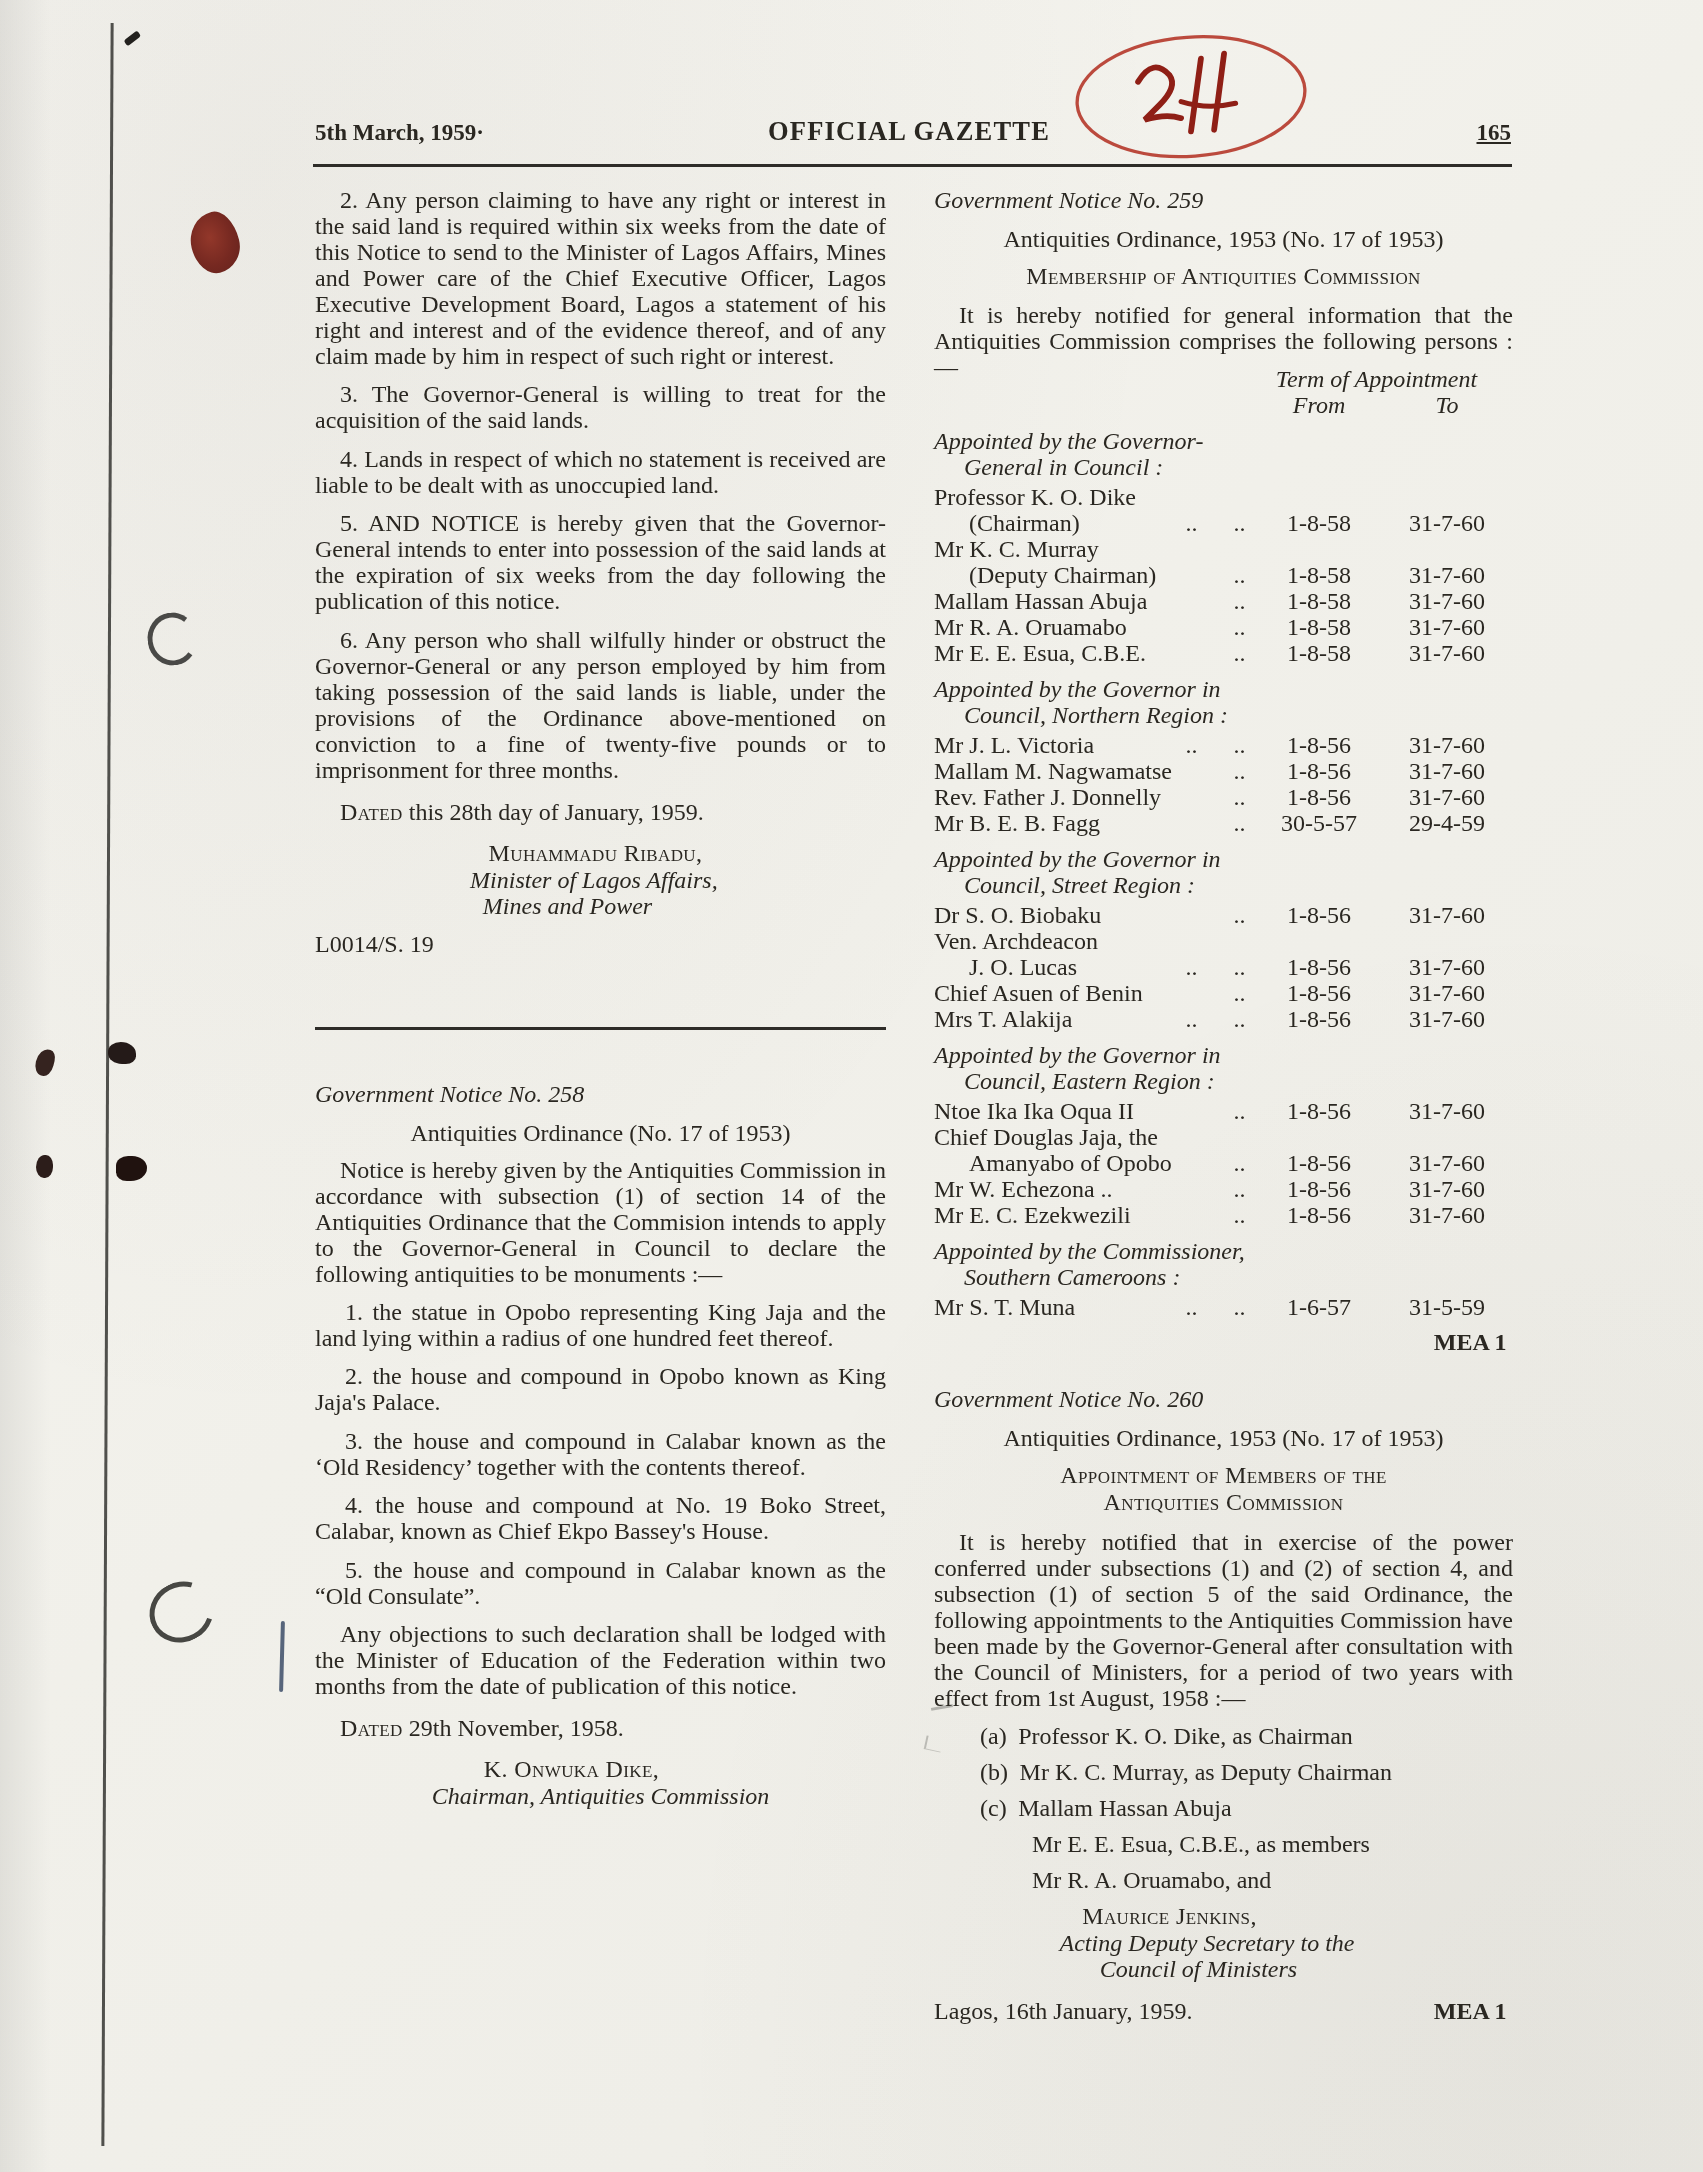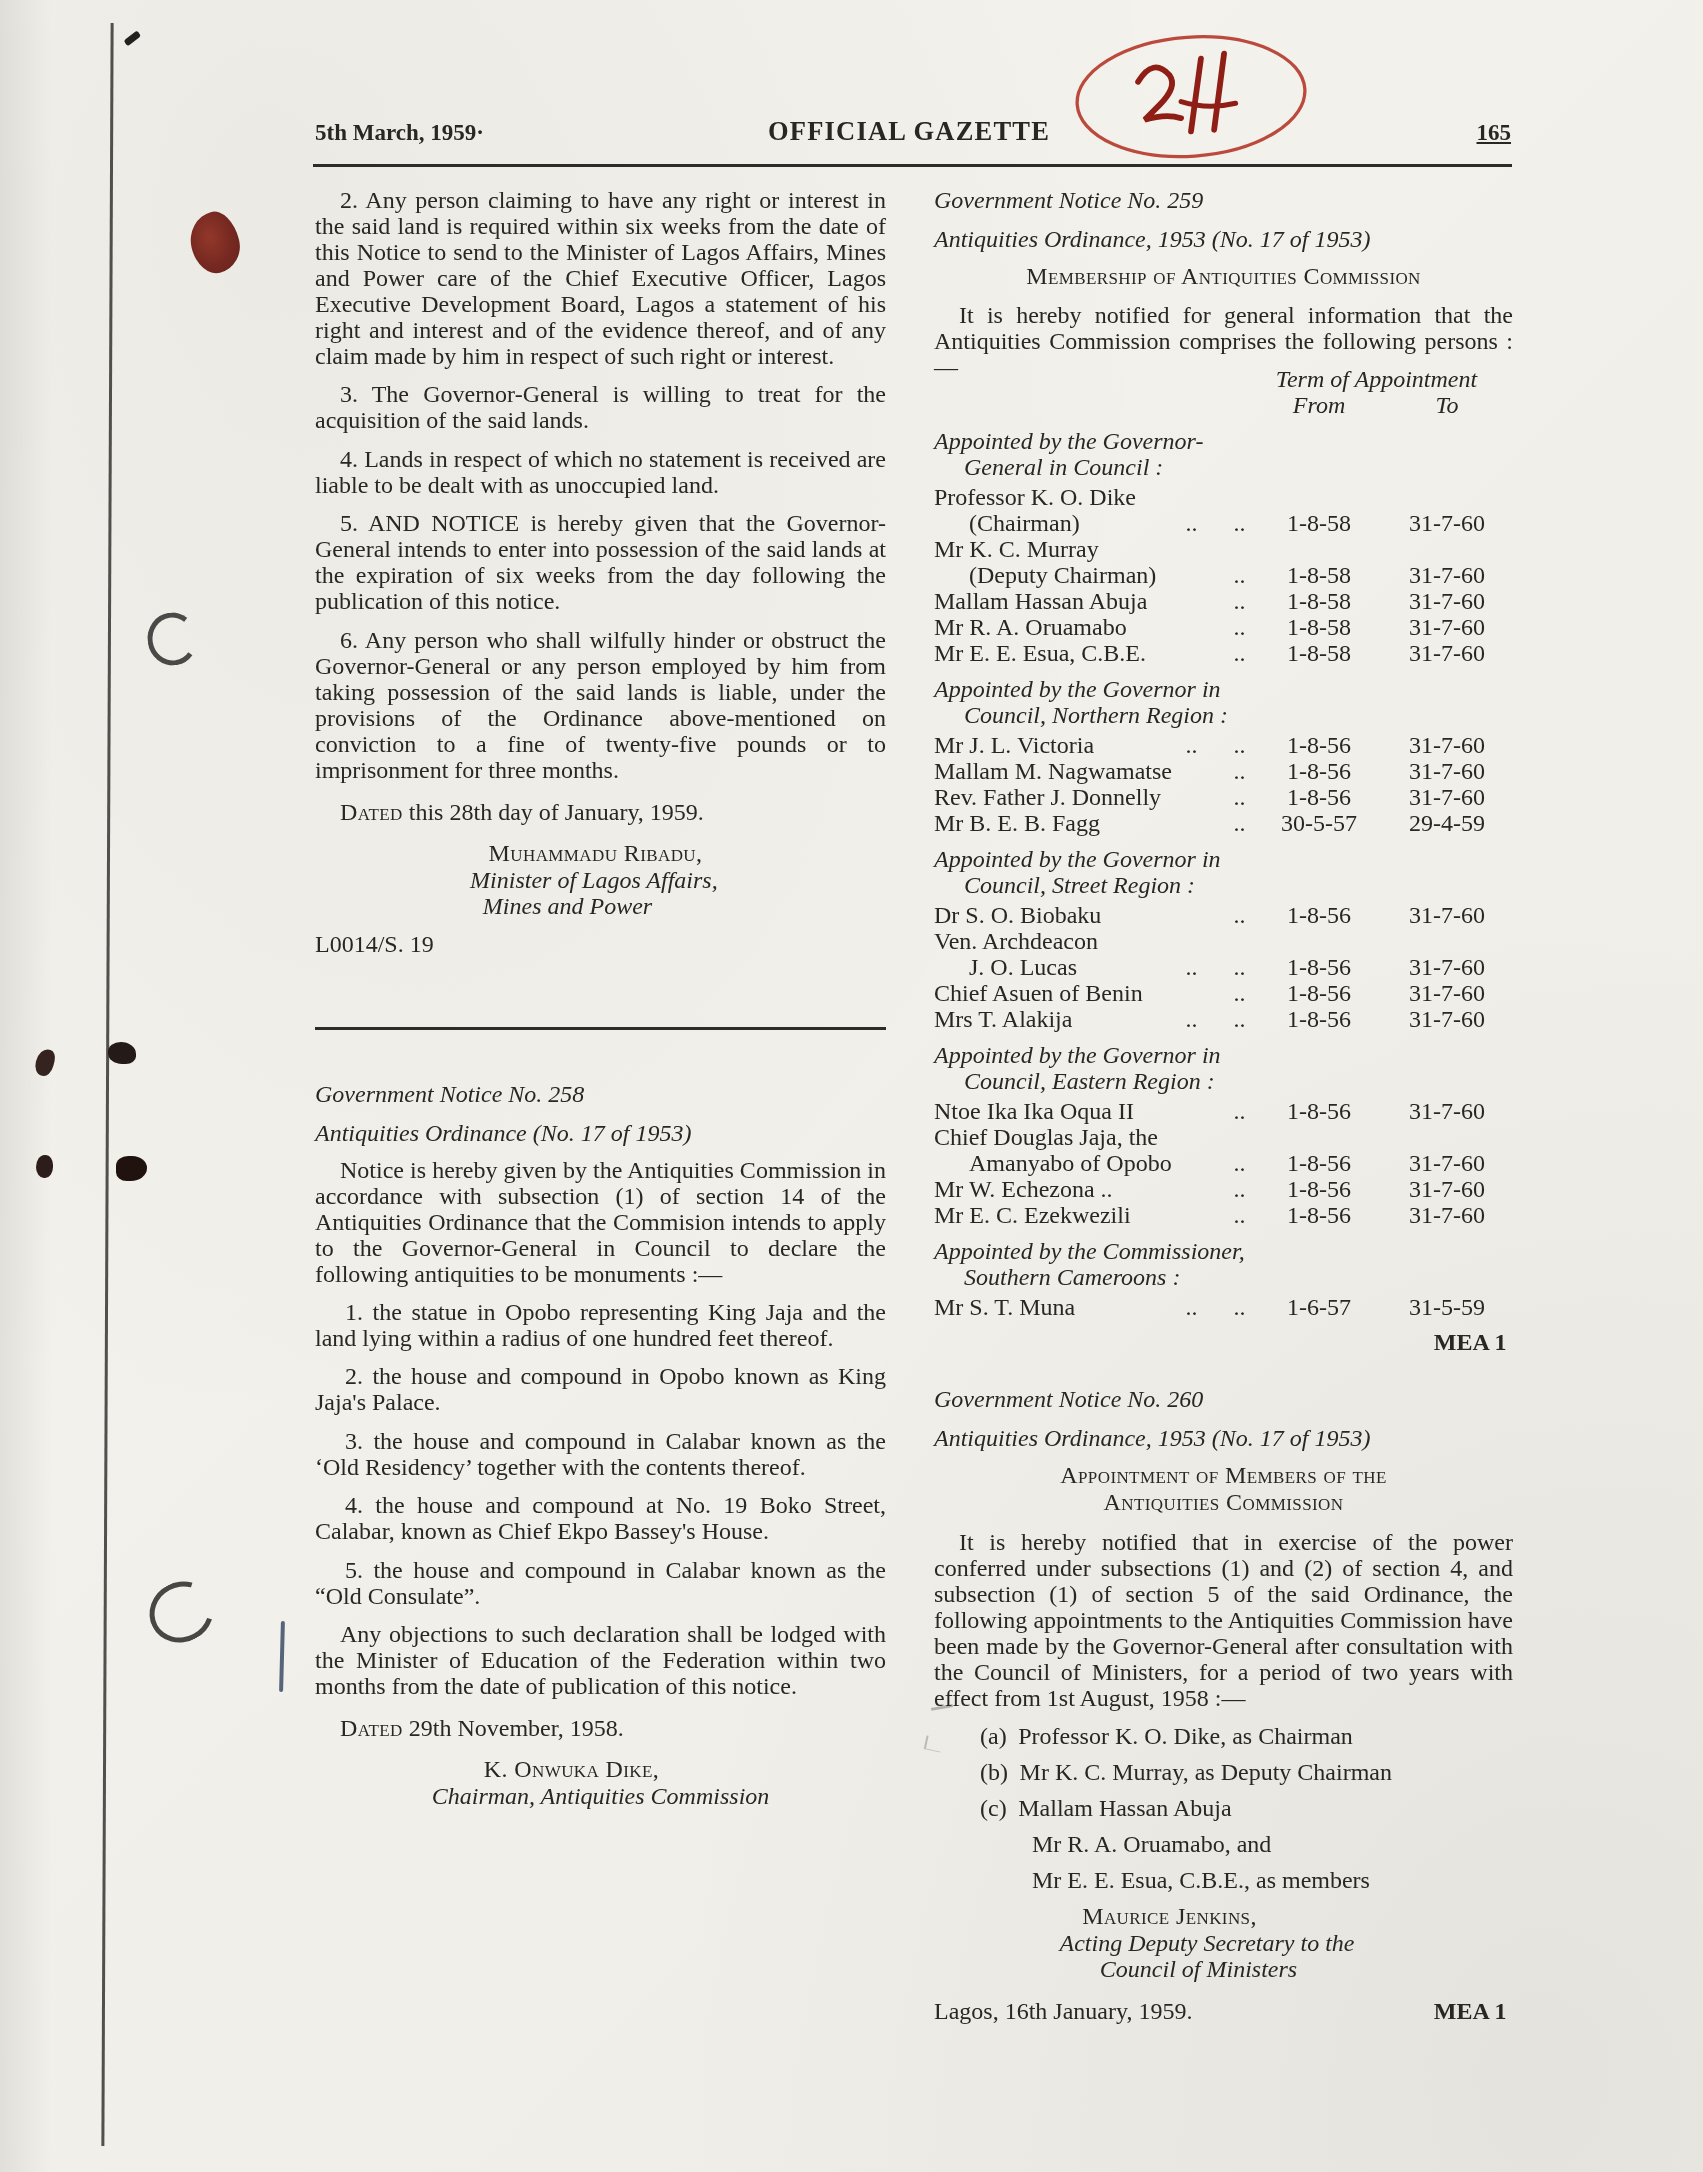--- a/index.html
+++ b/index.html
@@ -39,21 +39,21 @@
 
   .sig{text-align:center;margin:3.3px 0 8.3px 0;line-height:26.5px;}
   .sig div{text-indent:0;}
   .pr12{padding-right:10px;} .pr16{padding-right:13.2px;} .pr80{padding-right:66px;}
   .pr70{padding-right:58px;} .pr130{padding-right:108px;} .pr40{padding-right:33px;} .pr60{padding-right:50px;}
 
   .ref{margin:11.6px 0 0 0;text-indent:0;text-align:left;}
   .divider{height:2.5px;background:#2e2c28;margin:70px 0 51px 0;}
 
   .notice-head{font-style:italic;margin:0 0 13.2px 0;text-indent:0;text-align:left;}
-  .ord{font-style:italic;text-align:left;margin:0 0 10.8px 0;text-indent:0;}
+  .ord{text-align:center;margin:0 0 10.8px 0;text-indent:0;}
   .subtitle{text-align:center;margin:0 0 11.6px 0;text-indent:0;line-height:27px;}
 
   
   .table{margin:5px 0 6.6px 0;}
   .trow{display:flex;align-items:baseline;line-height:26px;}
   .tname{white-space:pre;text-align:left;}
   .dots{margin-left:auto;white-space:pre;padding-right:11.6px;}
   .tfrom{width:124px;text-align:center;flex-shrink:0;}
   .tto{width:132px;text-align:center;flex-shrink:0;}
   .thspan{margin-left:auto;width:273px;text-align:center;font-style:italic;}
@@ -328,22 +328,22 @@
     <div>
       <p class="notice-head">Government Notice No. 260</p>
       <p class="ord">Antiquities Ordinance, 1953 (No. 17 of 1953)</p>
       <p class="subtitle smallcaps" style="margin-bottom:0;">Appointment of Members of the</p>
       <p class="subtitle smallcaps" style="margin-bottom:13.2px;">Antiquities Commission</p>
       <p class="para">It is hereby notified that in exercise of the power conferred under subsections (1) and (2) of section 4, and subsection (1) of section 5 of the said Ordinance, the following appointments to the Antiquities Commission have been made by the Governor-General after consultation with the Council of Ministers, for a period of two years with effect from 1st August, 1958 :—</p>
 
       <p class="item260"><span class="item-label">(a)</span><span>Professor K. O. Dike, as Chairman</span></p>
       <p class="item260"><span class="item-label">(b)</span><span>Mr K. C. Murray, as Deputy Chairman</span></p>
       <p class="item260"><span class="item-label">(c)</span><span>Mallam Hassan Abuja</span></p>
+      <p class="item260 deep"><span>Mr E. E. Esua, C.B.E., as members</span></p>
       <p class="item260 deep"><span>Mr R. A. Oruamabo, and</span></p>
-      <p class="item260 deep"><span>Mr E. E. Esua, C.B.E., as members</span></p>
 
       <div class="sig">
         <div class="smallcaps pr130">Maurice Jenkins,</div>
         <div class="ital pr40">Acting Deputy Secretary to the</div>
         <div class="ital pr60">Council of Ministers</div>
       </div>
 
       <div class="bottomline">
         <span>Lagos, 16th January, 1959.</span>
         <span class="mea-inline">MEA 1</span>

